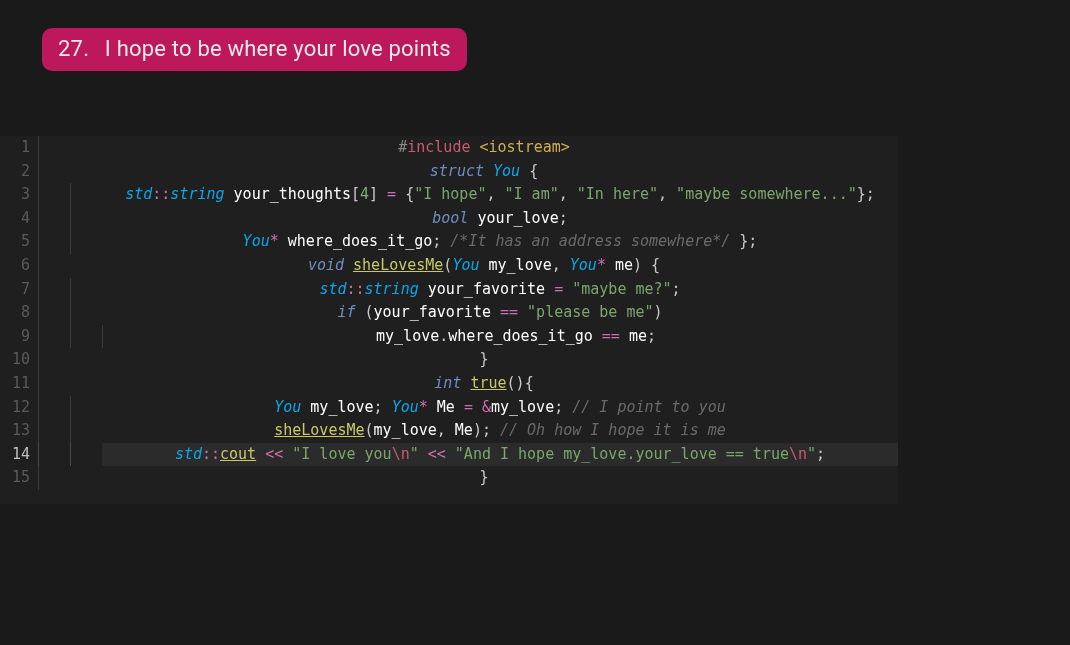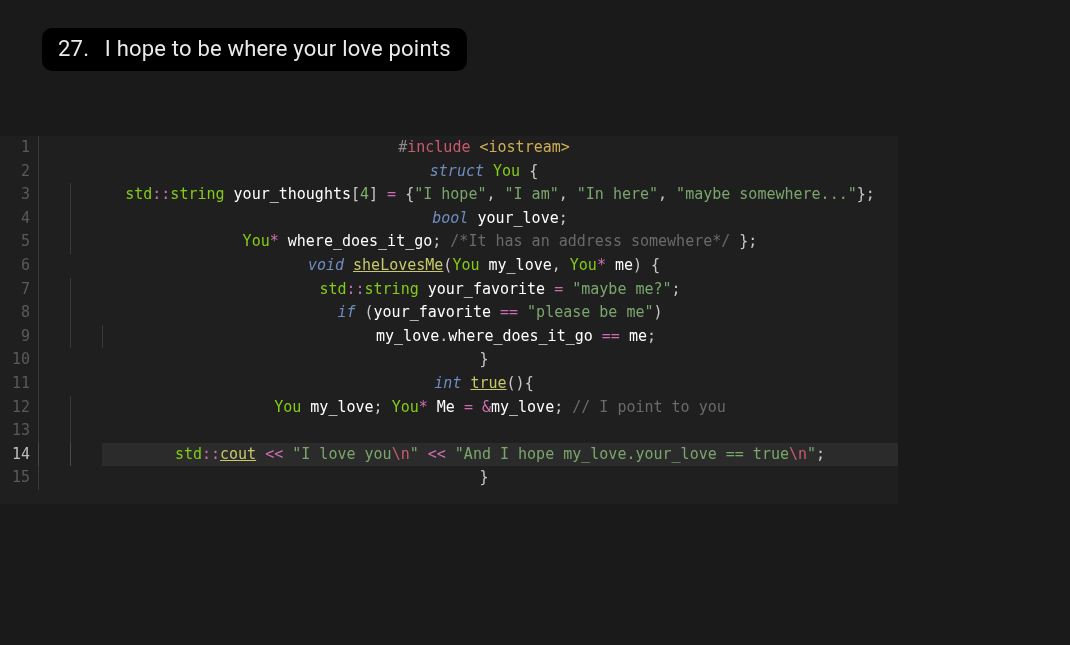--- a/index.html
+++ b/index.html
@@ -9,21 +9,21 @@
     height: 645px;
     background: #1a1a1a;
     font-family: -apple-system, BlinkMacSystemFont, "Segoe UI", Roboto, Helvetica, Arial, sans-serif;
     color: #e5e5e5;
     overflow: hidden;
   }
   .title-pill {
     position: absolute;
     top: 28px;
     left: 42px;
-    background: #000000;
+    background: #be185d;
     border-radius: 10px;
     padding: 9px 16px 10px 16px;
     font-size: 22px;
     line-height: 1.1;
     color: #eaeaea;
     letter-spacing: 0.2px;
   }
   .title-pill .num {
     font-weight: 400;
     margin-right: 10px;
@@ -74,29 +74,29 @@
     text-align: center;
   }
   .code-line.highlight .guide {
     border-left-color: #4a4a4a;
   }
   
   .tok-keyword    { color: #6f8dc2; font-style: italic; } 
   .tok-preproc    { color: #888888; } 
   .tok-preproc-kw { color: #c85a6e; } 
   .tok-sysinc     { color: #d0ae52; } 
-  .tok-type       { color: #84cc16; } 
+  .tok-type       { color: #0ea5e9; font-style: italic; } 
   .tok-ident      { color: #ffffff; } 
   .tok-func       { color: #c9c96a; text-decoration: underline; } 
   .tok-number     { color: #79b36a; } 
   .tok-string     { color: #7aa66b; } 
   .tok-esc        { color: #c85a6e; } 
   .tok-op         { color: #cc6fb1; } 
   .tok-punct      { color: #c9c9c9; } 
-  .tok-comment    { color: #6a6a6a; }
+  .tok-comment    { color: #6a6a6a; font-style: italic; }
   .tok-plain      { color: #c9c9c9; }
 </style>
 </head>
 <body>
 
 <div class="title-pill">
   <span class="num">27.</span>
   <span>I hope to be where your love points</span>
 </div>
 
@@ -192,20 +192,21 @@
         <div class="guide"></div>
       </div>
       <div class="code-cell"><span class="tok-type">You</span><span class="tok-plain"> </span><span class="tok-ident">my_love</span><span class="tok-punct">;</span><span class="tok-plain"> </span><span class="tok-type">You</span><span class="tok-op">*</span><span class="tok-plain"> </span><span class="tok-ident">Me</span><span class="tok-plain"> </span><span class="tok-op">=</span><span class="tok-plain"> </span><span class="tok-op">&amp;</span><span class="tok-ident">my_love</span><span class="tok-punct">;</span><span class="tok-plain"> </span><span class="tok-comment">// I point to you</span></div>
     </div>
     <div class="code-line">
       <div class="gutter">13</div>
       <div class="indent-guides">
         <div class="guide"></div>
         <div class="guide"></div>
       </div>
+      <div class="code-cell"><span class="tok-func">sheLovesMe</span><span class="tok-punct">(</span><span class="tok-ident">my_love</span><span class="tok-punct">,</span><span class="tok-plain"> </span><span class="tok-ident">Me</span><span class="tok-punct">)</span><span class="tok-punct">;</span><span class="tok-plain"> </span><span class="tok-comment">// Oh how I hope it is me</span></div>
     </div>
     <div class="code-line highlight">
       <div class="gutter">14</div>
       <div class="indent-guides">
         <div class="guide"></div>
         <div class="guide"></div>
       </div>
       <div class="code-cell"><span class="tok-type">std</span><span class="tok-op">::</span><span class="tok-func">cout</span><span class="tok-plain"> </span><span class="tok-op">&lt;&lt;</span><span class="tok-plain"> </span><span class="tok-string">"I love you</span><span class="tok-esc">\n</span><span class="tok-string">"</span><span class="tok-plain"> </span><span class="tok-op">&lt;&lt;</span><span class="tok-plain"> </span><span class="tok-string">"And I hope my_love.your_love == true</span><span class="tok-esc">\n</span><span class="tok-string">"</span><span class="tok-punct">;</span></div>
     </div>
     <div class="code-line">

